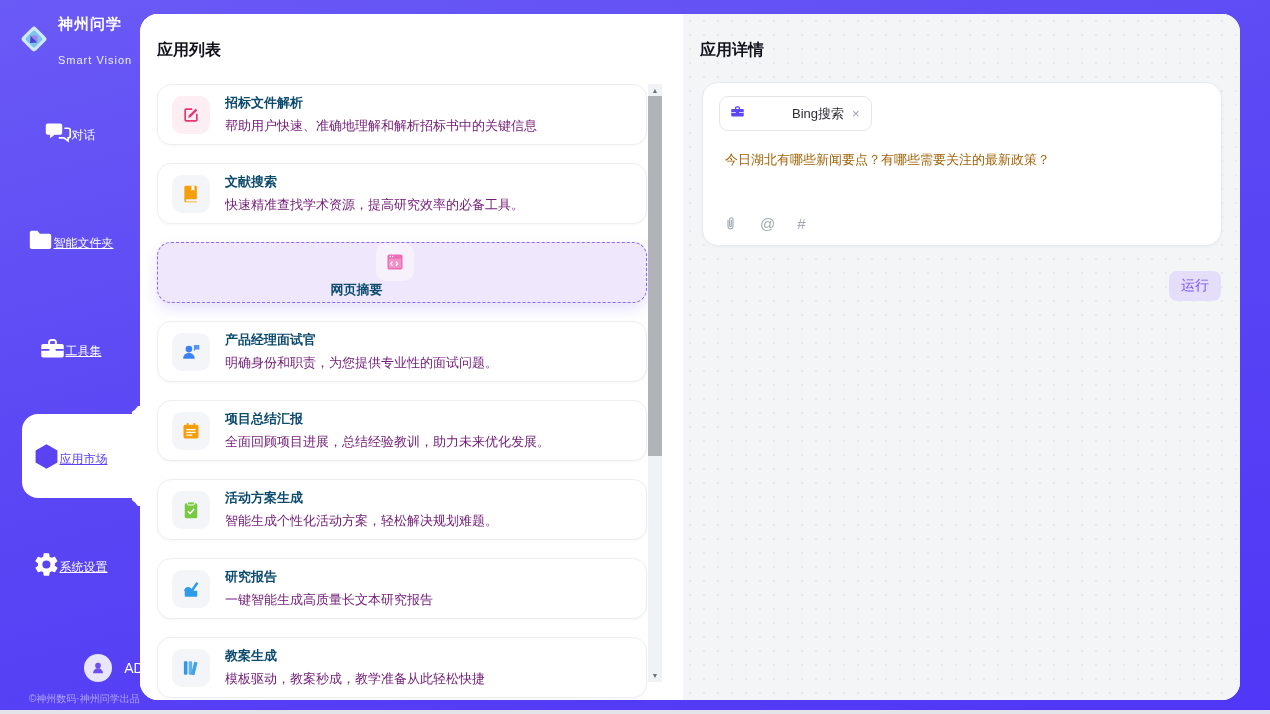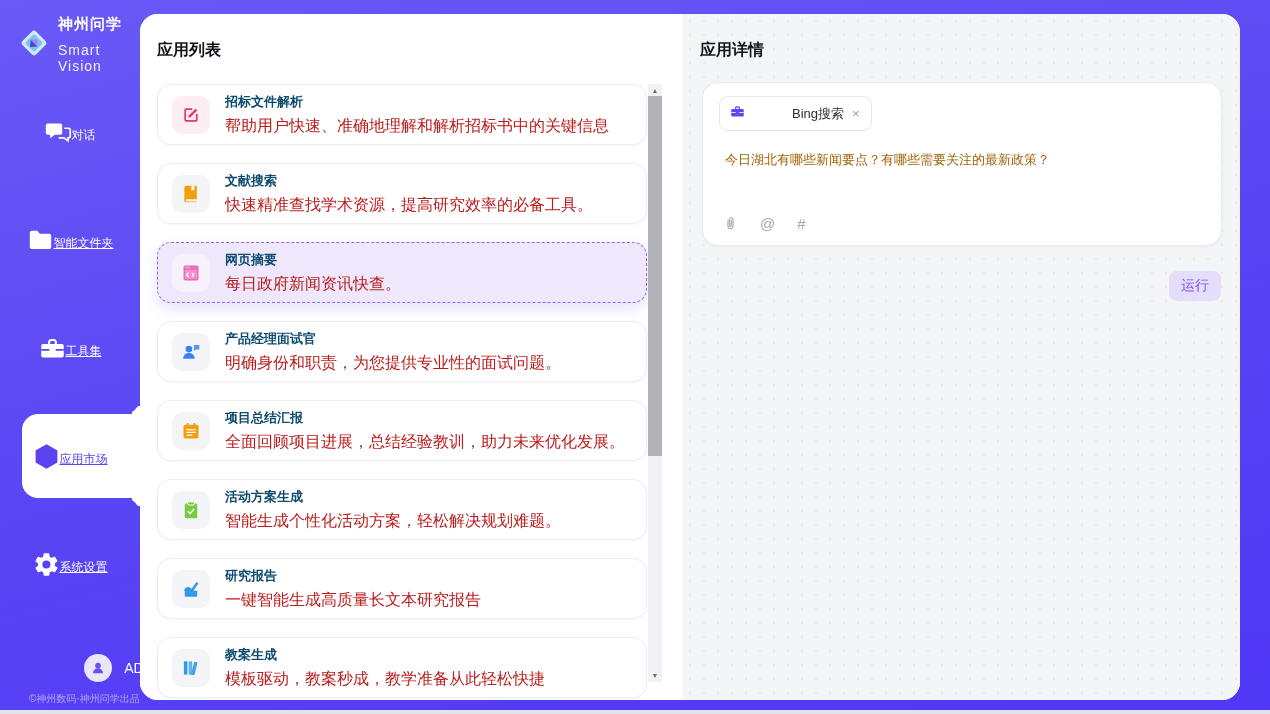--- a/index.html
+++ b/index.html
@@ -7,21 +7,21 @@
   body {
     font-family:"Liberation Sans","DejaVu Sans",sans-serif;
     background:linear-gradient(165deg,#6a5af6 0%,#5b47f4 45%,#5036f6 100%);
     position:relative;
   }
 
   
   .sidebar { position:absolute; left:0; top:0; width:140px; height:714px; color:#fff; }
   .logo { position:absolute; top:15px; left:18px; display:flex; align-items:center; gap:8px; }
   .logo-text .cn { font-size:15px; font-weight:bold; letter-spacing:1px; }
-  .logo-text .en { font-size:14px; color:rgba(255,255,255,.9); letter-spacing:1px; margin-top:8px; }
+  .logo-text .en { font-size:11px; color:rgba(255,255,255,.9); letter-spacing:1px; margin-top:20px; }
 
   .nav { position:absolute; top:100px; left:0; width:140px; }
   .nav-item { position:relative; height:64px; margin-bottom:44px; display:flex; 
               align-items:center; justify-content:center; cursor:pointer; }
   .nav-item .nav-icon { width:27px; height:27px; position:relative; z-index:2; }
   .nav-item .nav-label { font-size:12px; margin-top:7px; position:relative; z-index:2; color:#fff; }
   .nav-item .nav-label.u { text-decoration:underline; }
   .nav-item.active .nav-label { color:#5b43f2; text-decoration:underline; }
   .nav-item.active svg path, .nav-item.active svg rect { fill:#5b43f2; }
   .nav-blob { position:absolute; left:22px; right:0; top:-10px; bottom:-10px;
@@ -43,29 +43,29 @@
   .bottom-edge { position:absolute; left:0; bottom:0; width:1270px; height:4px; background:#e3e4e9; }
 
   
   .left-panel { position:relative; width:543px; background:#fff; flex:none; }
   .panel-title { position:absolute; top:26px; left:17px; font-size:16px; font-weight:bold; color:#12121c; }
   .app-list { position:absolute; top:70px; left:17px; width:490px; }
   .app-card { height:61px; border:1px solid #edeef2; border-radius:14px; background:#fff;
               box-shadow:0 1px 3px rgba(20,20,40,.04); margin-bottom:18px;
               display:flex; align-items:center; padding:0 14px; cursor:pointer; }
   .app-card.selected { background:#efe8fd; border:1px dashed #8b66f7;
-                       box-shadow:0 6px 14px rgba(124,92,245,.18); }
+                       box-shadow:0 6px 14px rgba(124,92,245,.18);flex-direction:column; }
   .app-icon { width:38px; height:38px; border-radius:10px; background:#f4f5f8; flex:none;
               display:flex; align-items:center; justify-content:center; margin-right:15px; }
   .app-icon svg { width:20px; height:20px; }
   .app-card.selected .app-icon { background:#f7f1fb; }
   .ic-bg-pink { background:#fdeef3 !important; }
   .app-text { overflow:hidden; }
   .app-title { font-size:13px; font-weight:bold; color:#0c4a6e; margin-bottom:5px; }
-  .app-desc { font-size:16px; color:#b91c1c; white-space:nowrap; }
+  .app-desc { font-size:13px; color:#701a75; white-space:nowrap; }
   .c-crimson { color:#e8356d; } .c-orange { color:#f59e0b; } .c-pink { color:#ee6bb8; }
   .c-blue { color:#3b82f6; } .c-green { color:#7ac943; } .c-sky { color:#2f9ae8; }
 
   
   .scrollbar { position:absolute; right:21px; top:70px; width:14px; height:598px; background:#f1f2f5; }
   .scroll-btn { position:absolute; left:0; width:14px; height:13px; display:flex; align-items:center;
                 justify-content:center; font-size:7px; color:#6b7079; cursor:pointer; }
   .scroll-up { top:0; } .scroll-down { bottom:0; }
   .scroll-thumb { position:absolute; left:0; top:12px; width:14px; height:360px; background:#b1b3b8; cursor:pointer; }
 

